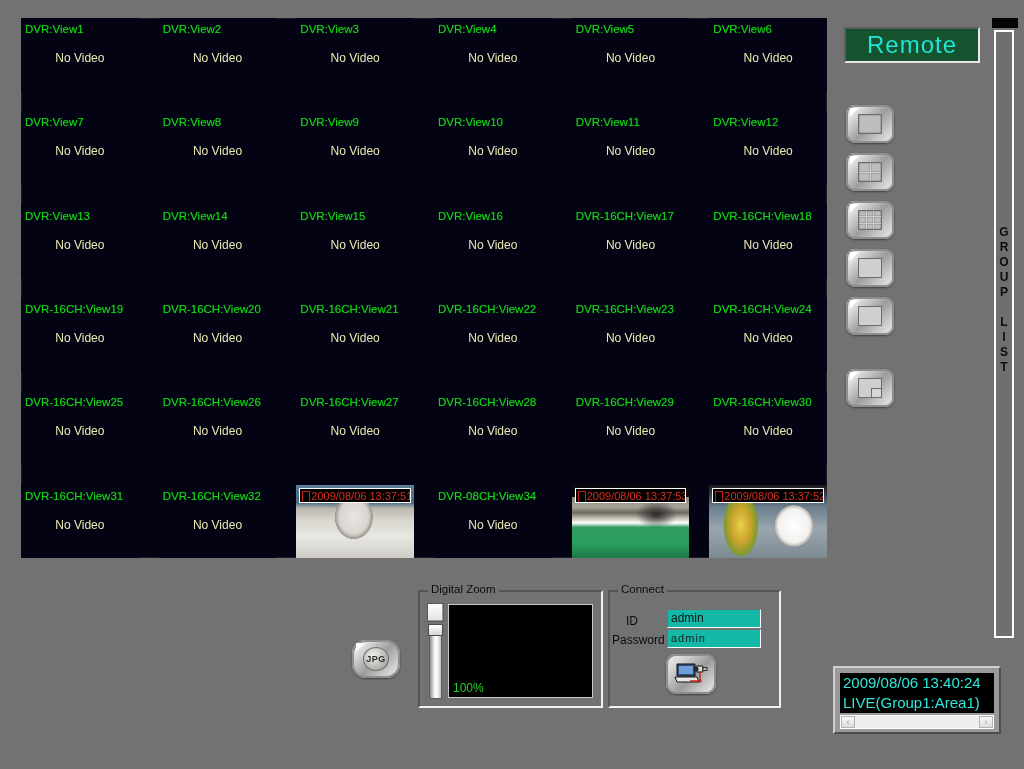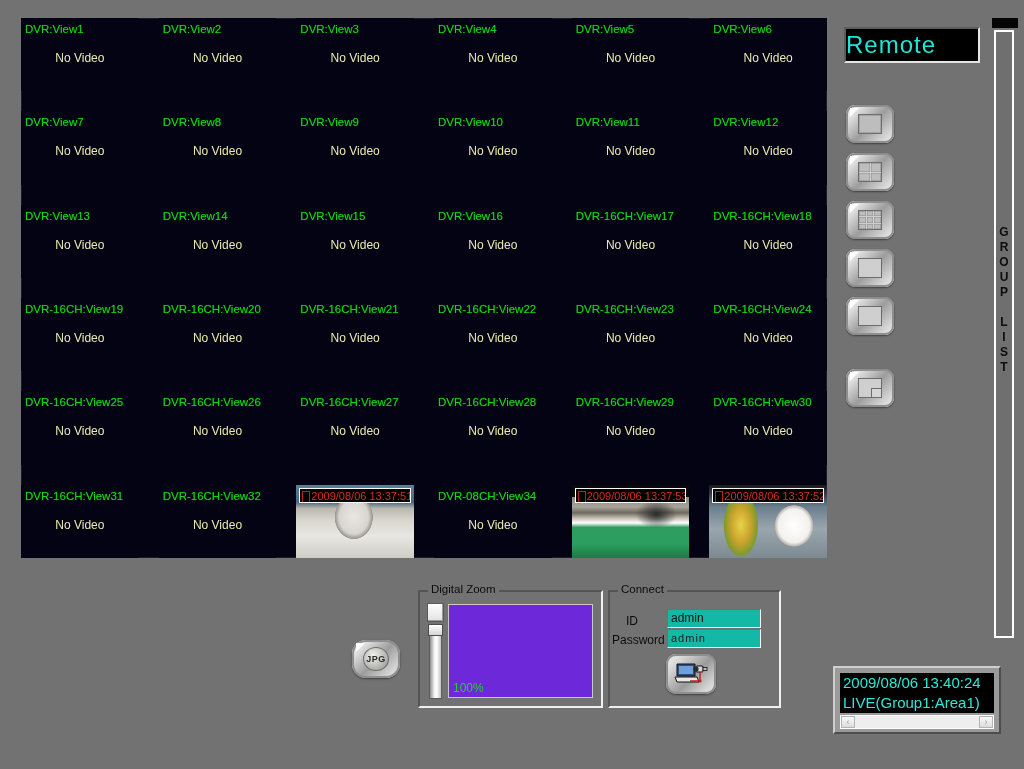--- a/index.html
+++ b/index.html
@@ -66,24 +66,24 @@
       radial-gradient(ellipse 27px 29px at 72% 56%, #ffffff 0%, #f2f1ee 58%, #b9b5ae 70%, rgba(0,0,0,0) 72%),
       radial-gradient(ellipse 20px 22px at 72% 56%, #ffffff 0%, #ffffff 85%, rgba(0,0,0,0) 87%),
       radial-gradient(ellipse 22px 40px at 27% 55%, #e9d24a 0%, #c9a32c 45%, #7e9a2e 75%, rgba(0,0,0,0) 80%),
       linear-gradient(to bottom, #1a1a1a 0%, #2d3b4e 12%, #6b7f8e 30%, #9aa6ad 60%, #7c8a92 100%),
       linear-gradient(to right, #c7a12b 0%, #d8c24a 22%, #8fa2ad 45%, #b9c2c7 100%);
   }
 
   
   #remote-title{
     position:absolute;left:844px;top:27px;width:132px;height:32px;
-    background:#000000;
+    background:#14532d;
     border-top:2px solid #5c5c5c;border-left:2px solid #5c5c5c;
     border-right:2px solid #e6e6e6;border-bottom:2px solid #e6e6e6;
-    color:#21e3d6;font-size:24px;line-height:32px;text-align:left;
+    color:#21e3d6;font-size:24px;line-height:32px;text-align:center;
     letter-spacing:1px;font-weight:normal;
   }
   .lbtn{
     position:absolute;left:846px;width:48px;height:38px;
     border-radius:9px;
     background:
       linear-gradient(135deg,#ffffff 0%,#dcdcdc 22%,#9d9d9d 52%,#cdcdcd 78%,#f2f2f2 100%);
     box-shadow:0 1px 2px rgba(0,0,0,.45), inset 0 0 0 2px #8e8e8e;
     cursor:pointer;
   }
@@ -153,21 +153,21 @@
   }
   .groupbox > .gtitle{
     position:absolute;left:8px;top:-9px;background:#727272;
     padding:0 3px;font-size:11.5px;color:#0c0c0c;
   }
   #digital-zoom-box{left:418px;top:590px;width:185px;height:118px;}
   #connect-box{left:608px;top:590px;width:173px;height:118px;}
 
   #zoom-screen{
     position:absolute;left:28px;top:12px;width:143px;height:92px;
-    background:#6d28d9;border:1px solid #c9c9c9;
+    background:#000000;border:1px solid #c9c9c9;
   }
   #zoom-percent{
     position:absolute;left:4px;bottom:2px;color:#25d225;font-size:12px;
   }
   #zoom-top-btn{
     position:absolute;left:7px;top:11px;width:15px;height:17px;
     background:linear-gradient(to bottom,#fdfdfd,#e2e2e2);
     border:1px solid #5a5a5a;box-shadow:inset -1px -1px 0 #9a9a9a;
     cursor:pointer;
   }

